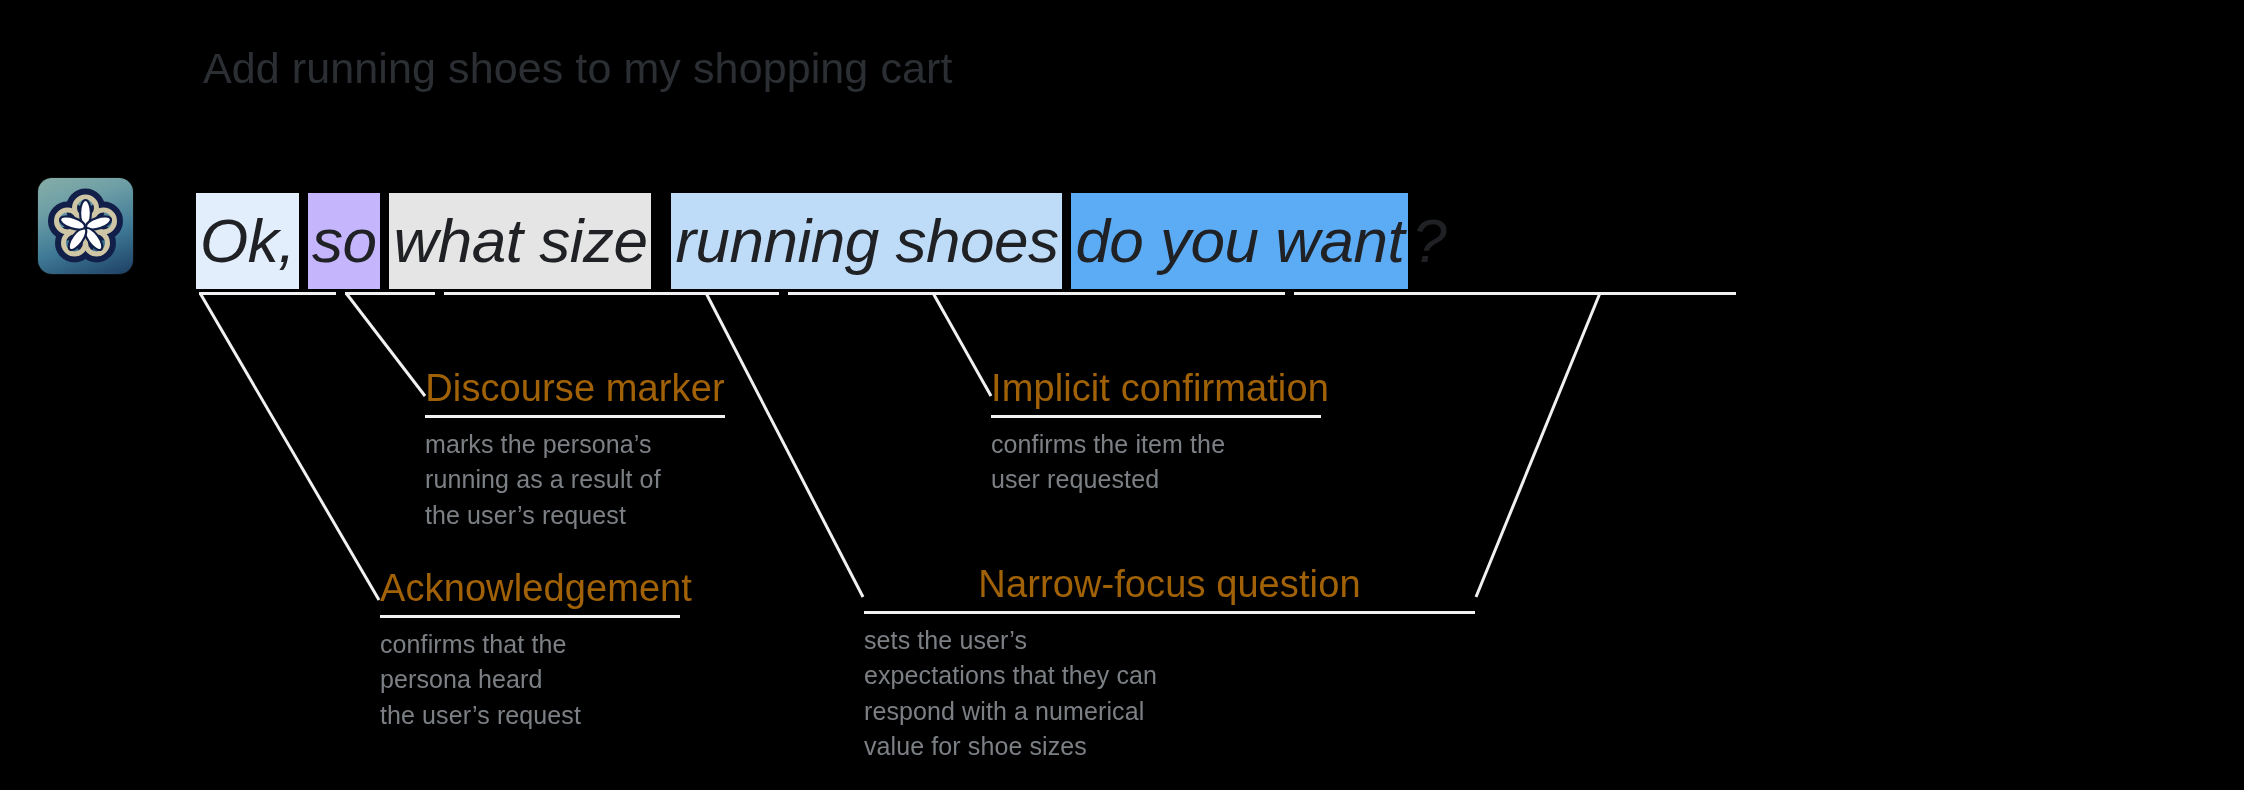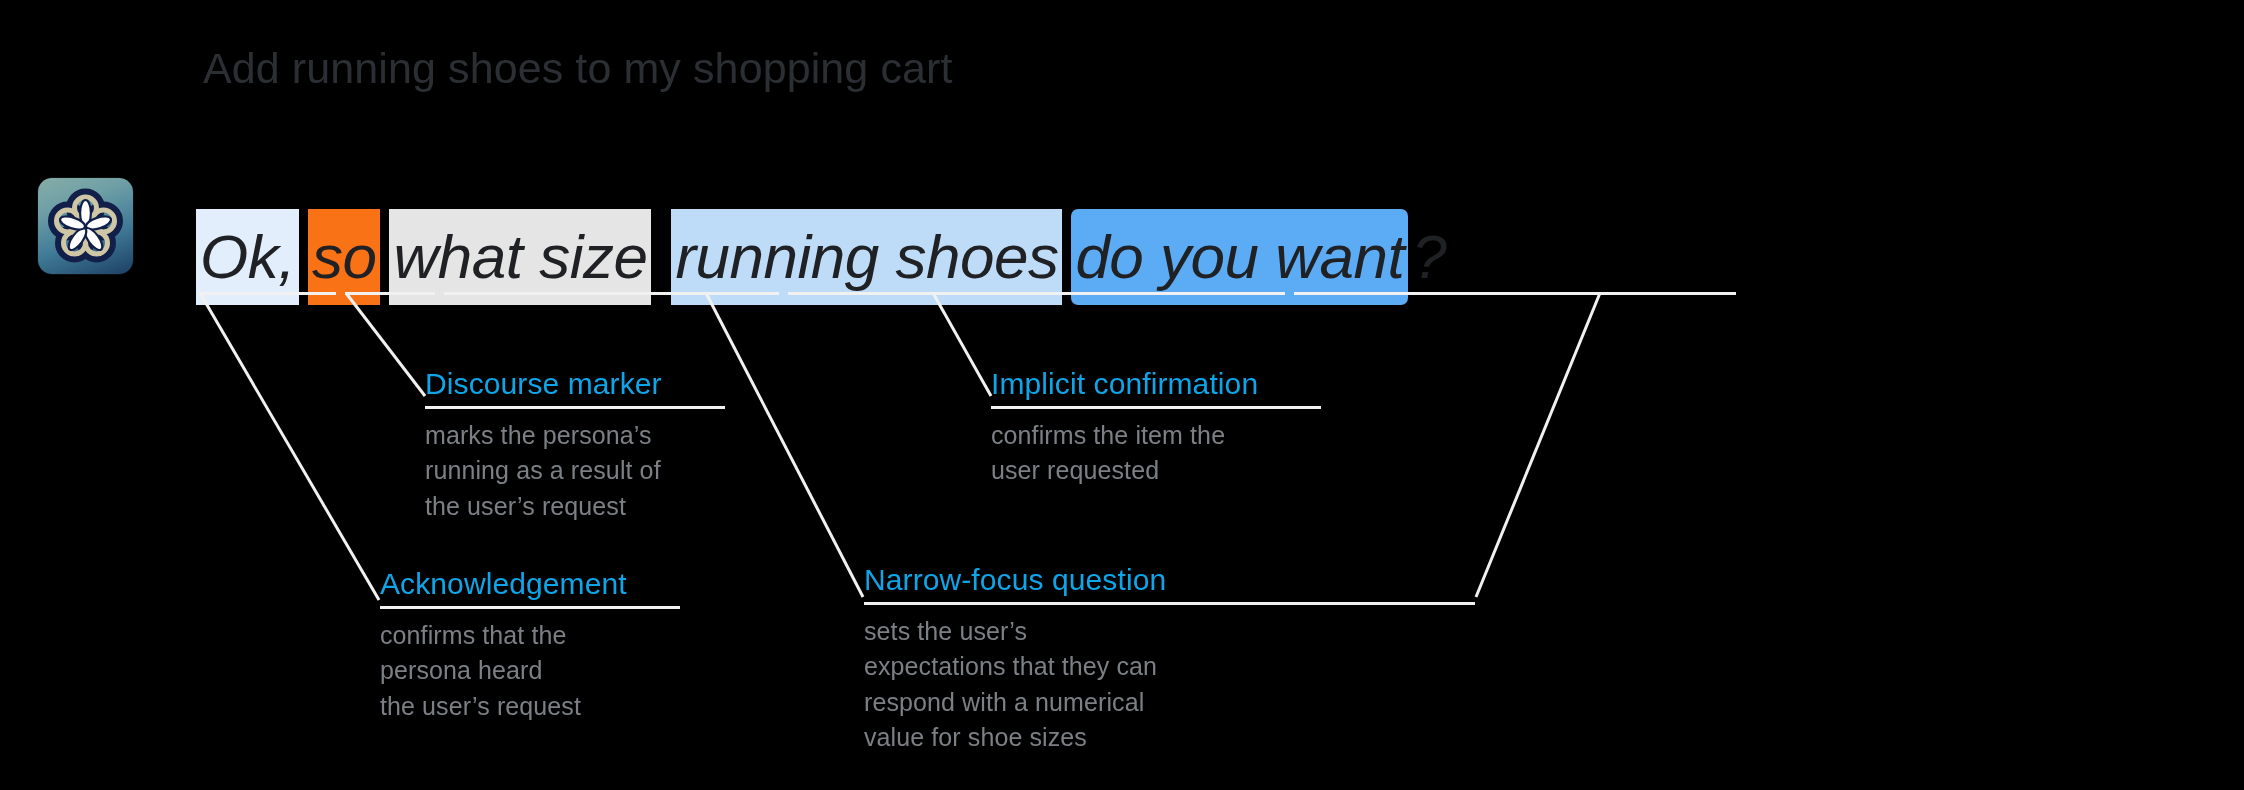--- a/index.html
+++ b/index.html
@@ -43,44 +43,44 @@
     background: linear-gradient(160deg, #86ada7 0%, #6e9fa6 28%, #3f7a96 62%, #1d3f63 100%);
     box-shadow: 0 0 0 1px rgba(255,255,255,0.05);
     overflow: hidden;
   }
   #avatar svg { display:block; }
 
   
   #utterance {
     position: absolute;
     left: 196px;
-    top: 209px;
+    top: 193px;
     height: 96px;
     display: flex;
     align-items: stretch;
   }
   .chunk {
     position: relative;
     display: flex;
     align-items: center;
     justify-content: center;
     font-size: 62px;
     font-style: italic;
     color: #202124;
     line-height: 1;
     padding: 0 4px;
     white-space: nowrap;
     letter-spacing: -0.5px;
   }
   .chunk.sep { margin-left: 9px; }
   .chunk.h1 { background: #e3eefc; }
-  .chunk.h2 { background: #f97316; }
+  .chunk.h2 { background: #c4b5fd; }
   .chunk.h3 { background: #e5e5e5; }
   .chunk.h4 { background: #bedcf8; margin-left: 20px; }
-  .chunk.h5 { background: #5cacf5; border-radius: 7px; }
+  .chunk.h5 { background: #5cacf5; }
   .chunk.plain { background: transparent; }
 
   
   .bar {
     position: absolute;
     height: 3px;
     background: #f1f1f1;
   }
 
   
@@ -88,25 +88,26 @@
     position: absolute;
     left: 0; top: 0;
     width: 2244px;
     height: 790px;
     pointer-events: none;
   }
 
   
   .anno { position: absolute; }
   .anno-head {
-    font-size: 30px;
-    color: #0ea5e9;
+    font-size: 38px;
+    color: #a16207;
     line-height: 1.15;
     white-space: nowrap;
     letter-spacing: 0.1px;
+    text-align: center;
   }
   .anno-rule {
     height: 3px;
     background: #f1f1f1;
     margin-top: 4px;
   }
   .anno-body {
     margin-top: 9px;
     font-size: 25px;
     line-height: 1.42;

